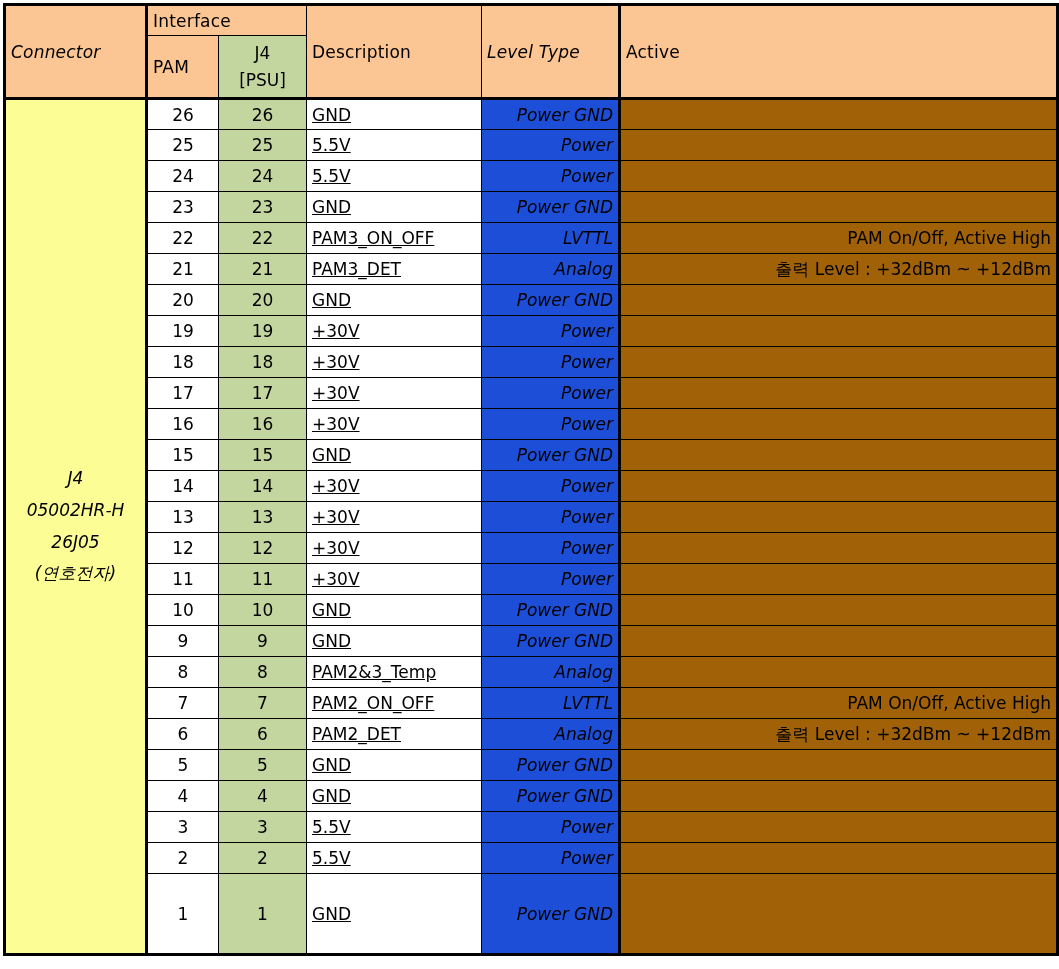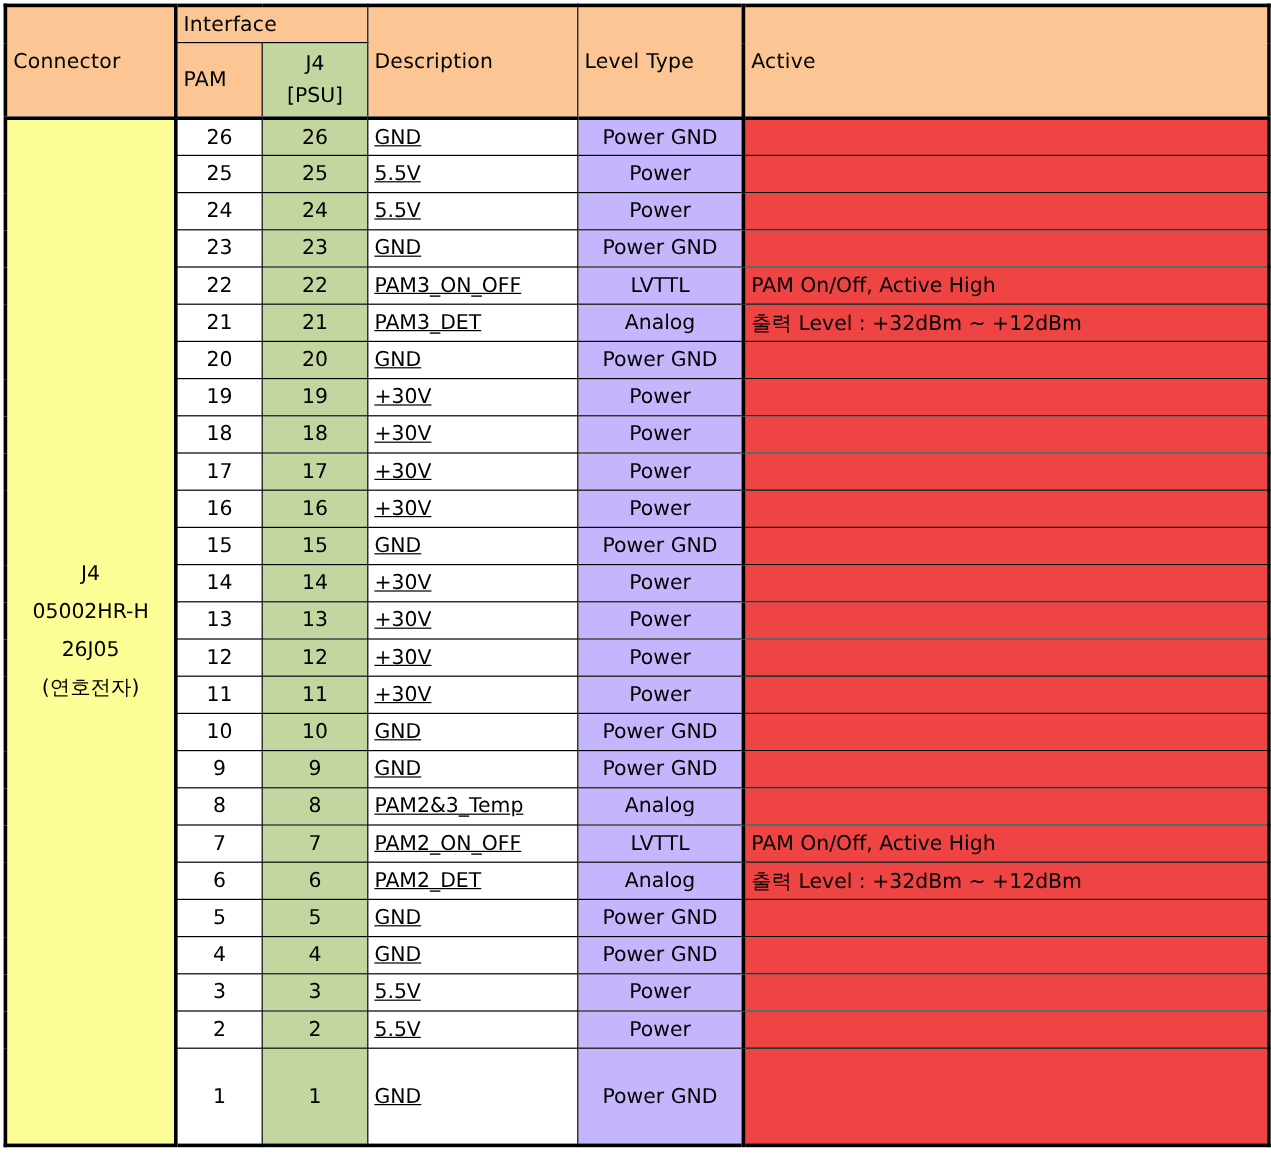--- a/index.html
+++ b/index.html
@@ -47,21 +47,21 @@
     text-align: center;
     font-weight: bold;
     font-size: 17px;
   }
   .hdr-psu-line {
     display: block;
     line-height: 1.55;
   }
 
   
-  .tb-r-thick { border-right: 3px solid #000000 !important; }
+  .tb-r-thick { border-right: 3px solid #000000 !important; font-style: italic; }
   .tb-b-thick { border-bottom: 3px solid #000000 !important; }
 
   
   .connector-cell {
     background: #fdfd96;
     text-align: center;
     vertical-align: top;
     padding-top: 6px;
     font-size: 17px;
     line-height: 1.87;
@@ -74,26 +74,26 @@
   .j4-cell {
     background: #c4d6a0;
     text-align: center;
   }
   .desc-cell {
     background: #ffffff;
     text-align: left;
     text-decoration: underline;
   }
   .sig-cell {
-    background: #c4b5fd;
-    text-align: center;
+    background: #1d4ed8;
+    text-align: right;
   }
   .cmt-cell {
-    background: #ef4444;
-    text-align: left;
+    background: #a16207;
+    text-align: right;
   }
   .cmt-cell.light {
     color: #6f7b85;
     font-size: 21px;
   }
   .cmt-cell.light-dark {
     color: #111111;
     font-size: 21px;
   }
 

